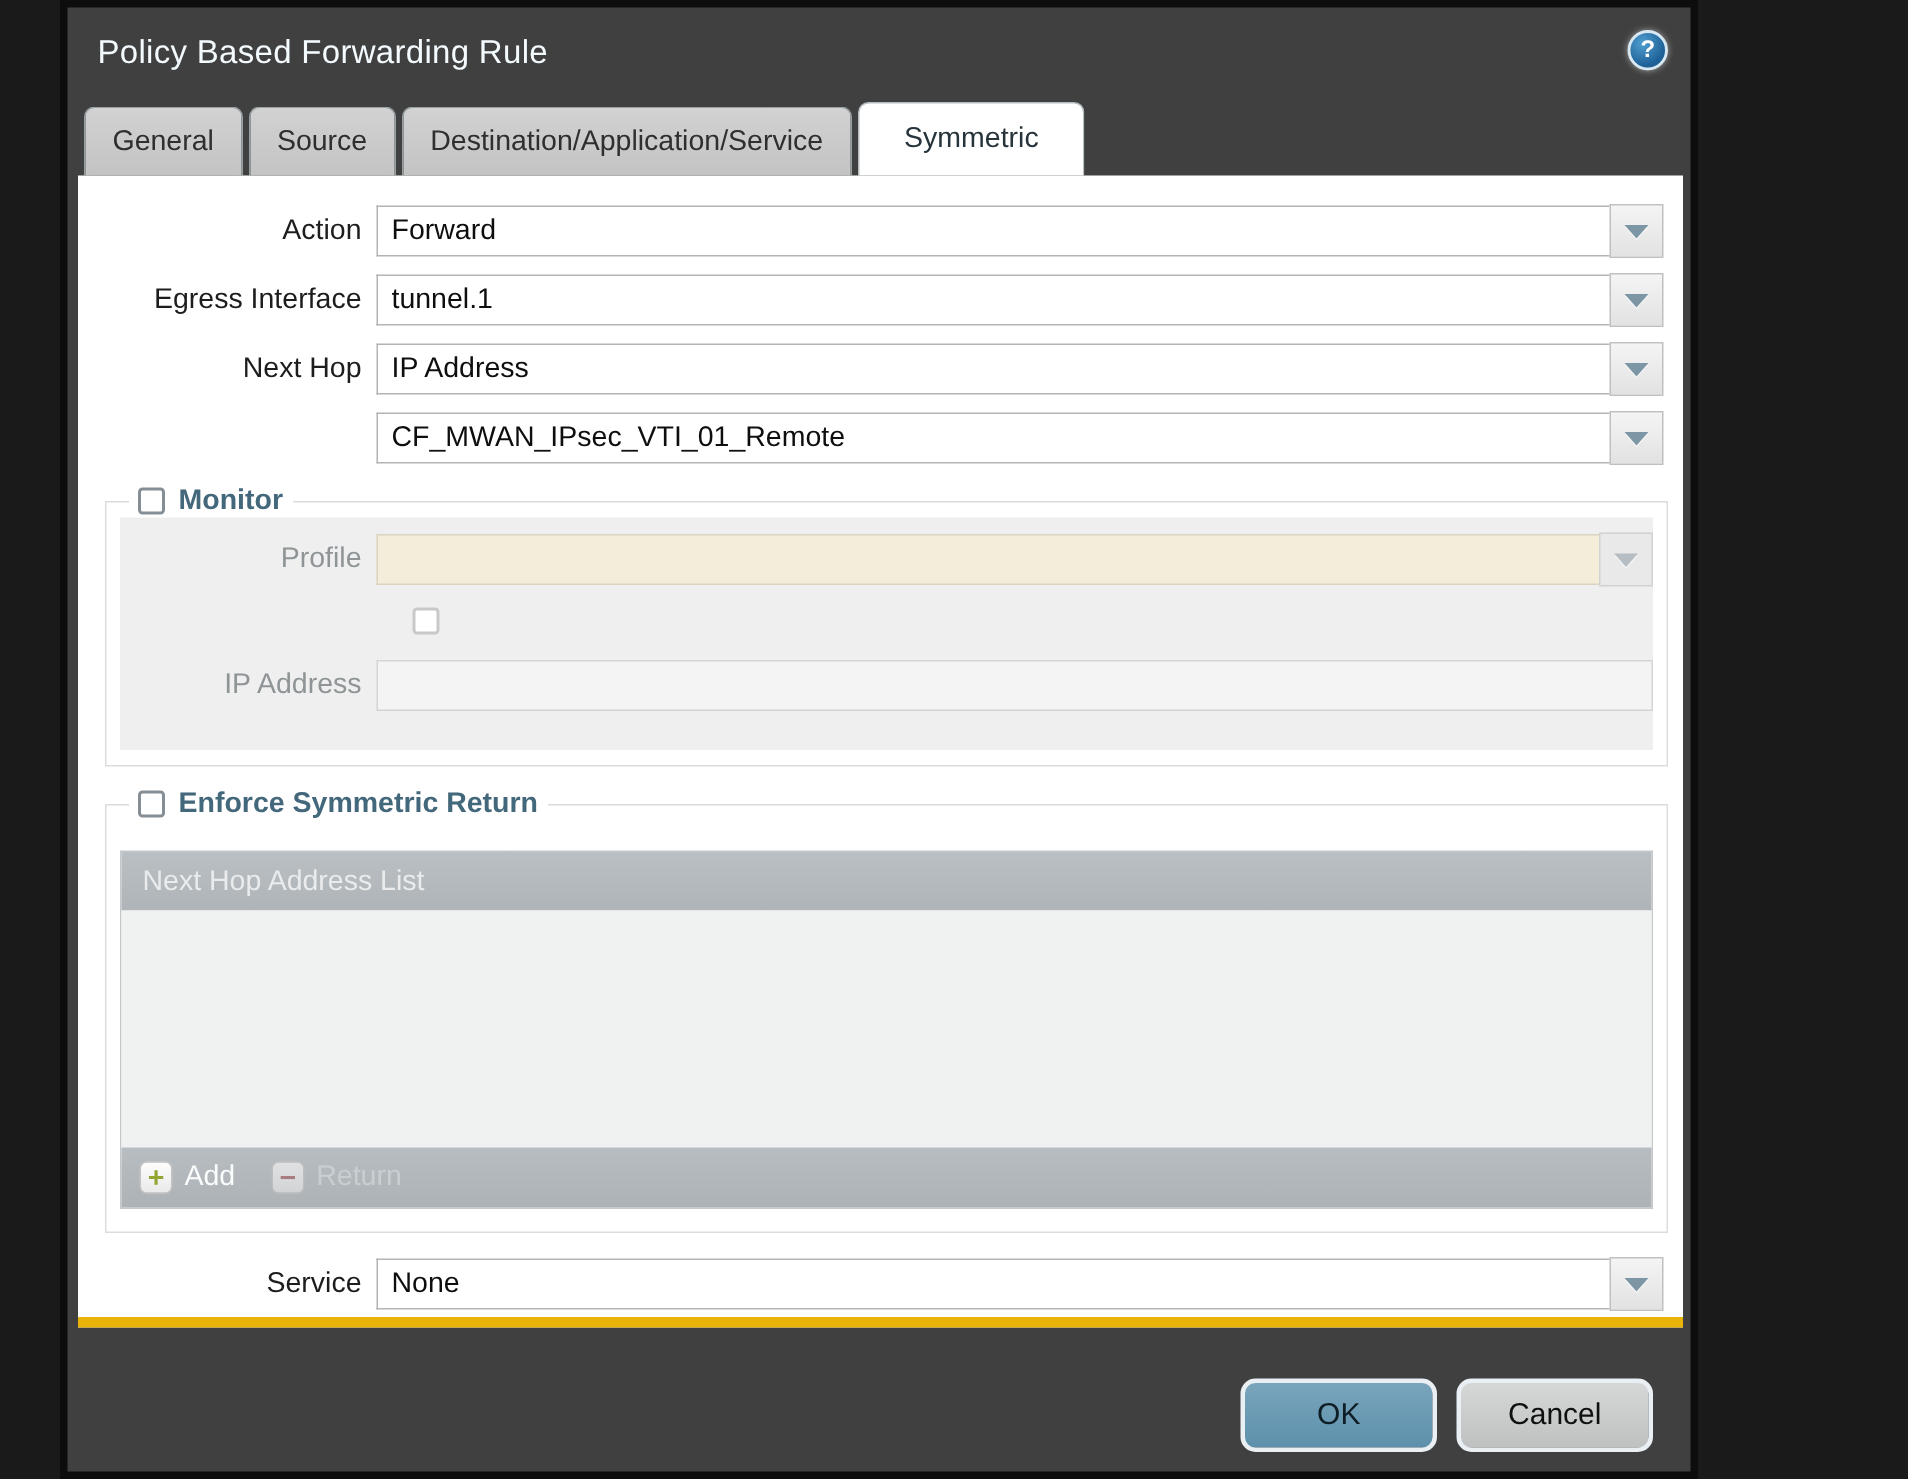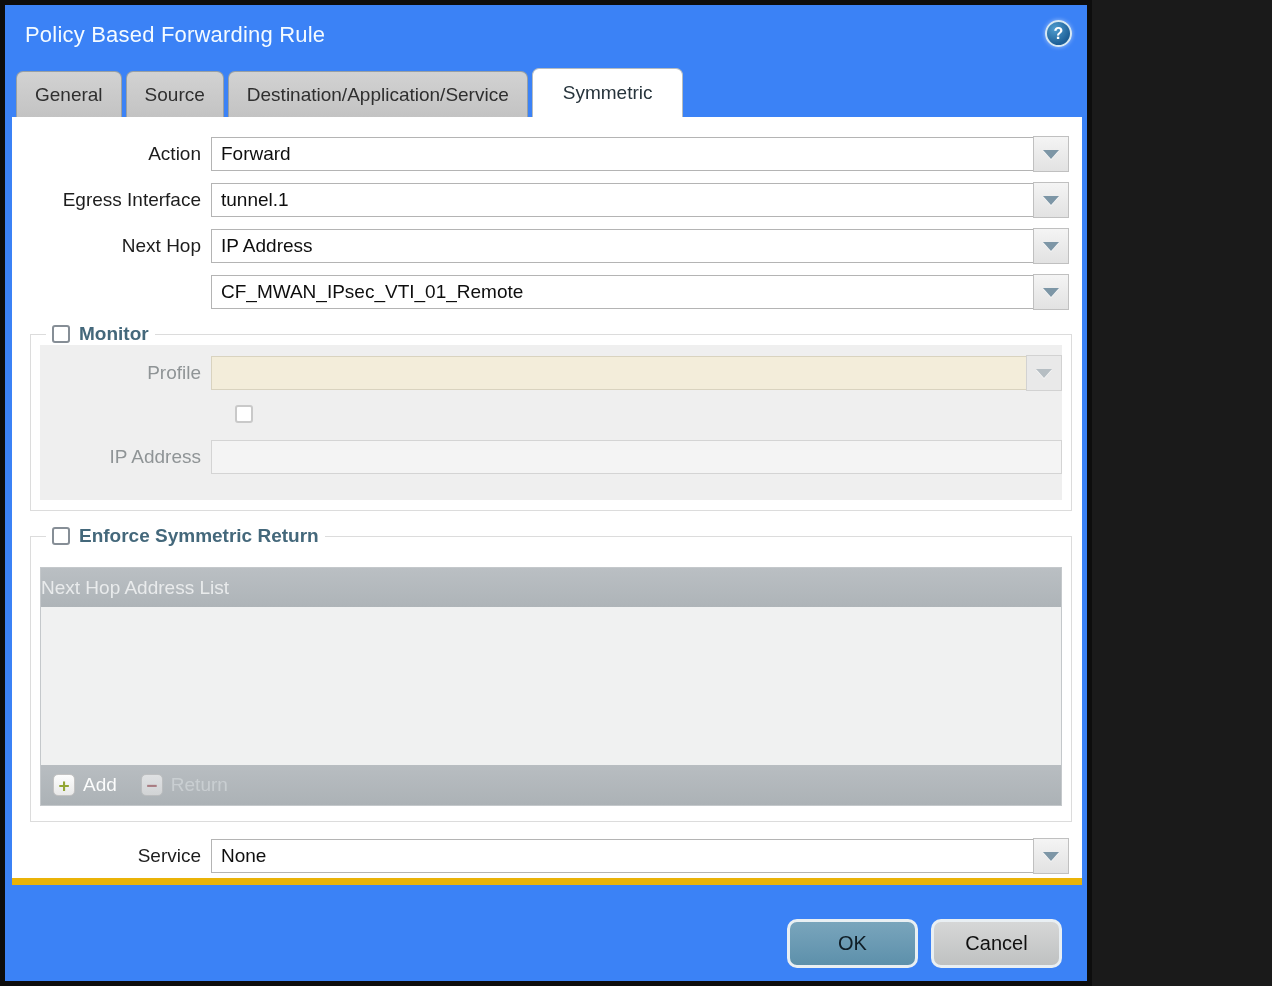--- a/index.html
+++ b/index.html
@@ -5,22 +5,23 @@
   * { box-sizing: border-box; margin: 0; padding: 0; }
   html,body { width:1272px; height:986px; }
   body {
     font-family: "Liberation Sans", sans-serif;
     background: #1a1a1a;
   }
   .window {
     position: relative;
     width: 1092px; height: 986px;
     border: 5px solid #0d0d0d;
-    background: #3b82f6;
+    background: #404040;
     overflow: hidden;
+    margin-left: 40px;
   }
   
   .titlebar {
     position: relative;
     height: 63px;
     padding: 17px 20px 0 20px;
     color: #f4fbff;
   }
   .title-text {
     font-size: 22px;
@@ -176,20 +177,21 @@
     color: #8f9194;
   }
   
   .tbl { margin: 20px 0 5px 0; border: 1px solid #c4c8cb; }
   .tbl-header {
     height: 39px;
     background: linear-gradient(#babfc3, #aeb4b8);
     color: #e9ebec;
     font-size: 19px;
     display: flex; align-items: center;
+    padding-left: 14px;
   }
   .tbl-body { height: 158px; background: #f0f1f1; }
   .tbl-footer {
     height: 40px;
     background: linear-gradient(#b8bdc1, #acb2b6);
     display: flex; align-items: center;
     padding-left: 12px;
   }
   .tbl-btn { display: flex; align-items: center; margin-right: 24px; cursor: pointer; }
   .mini-icon {

